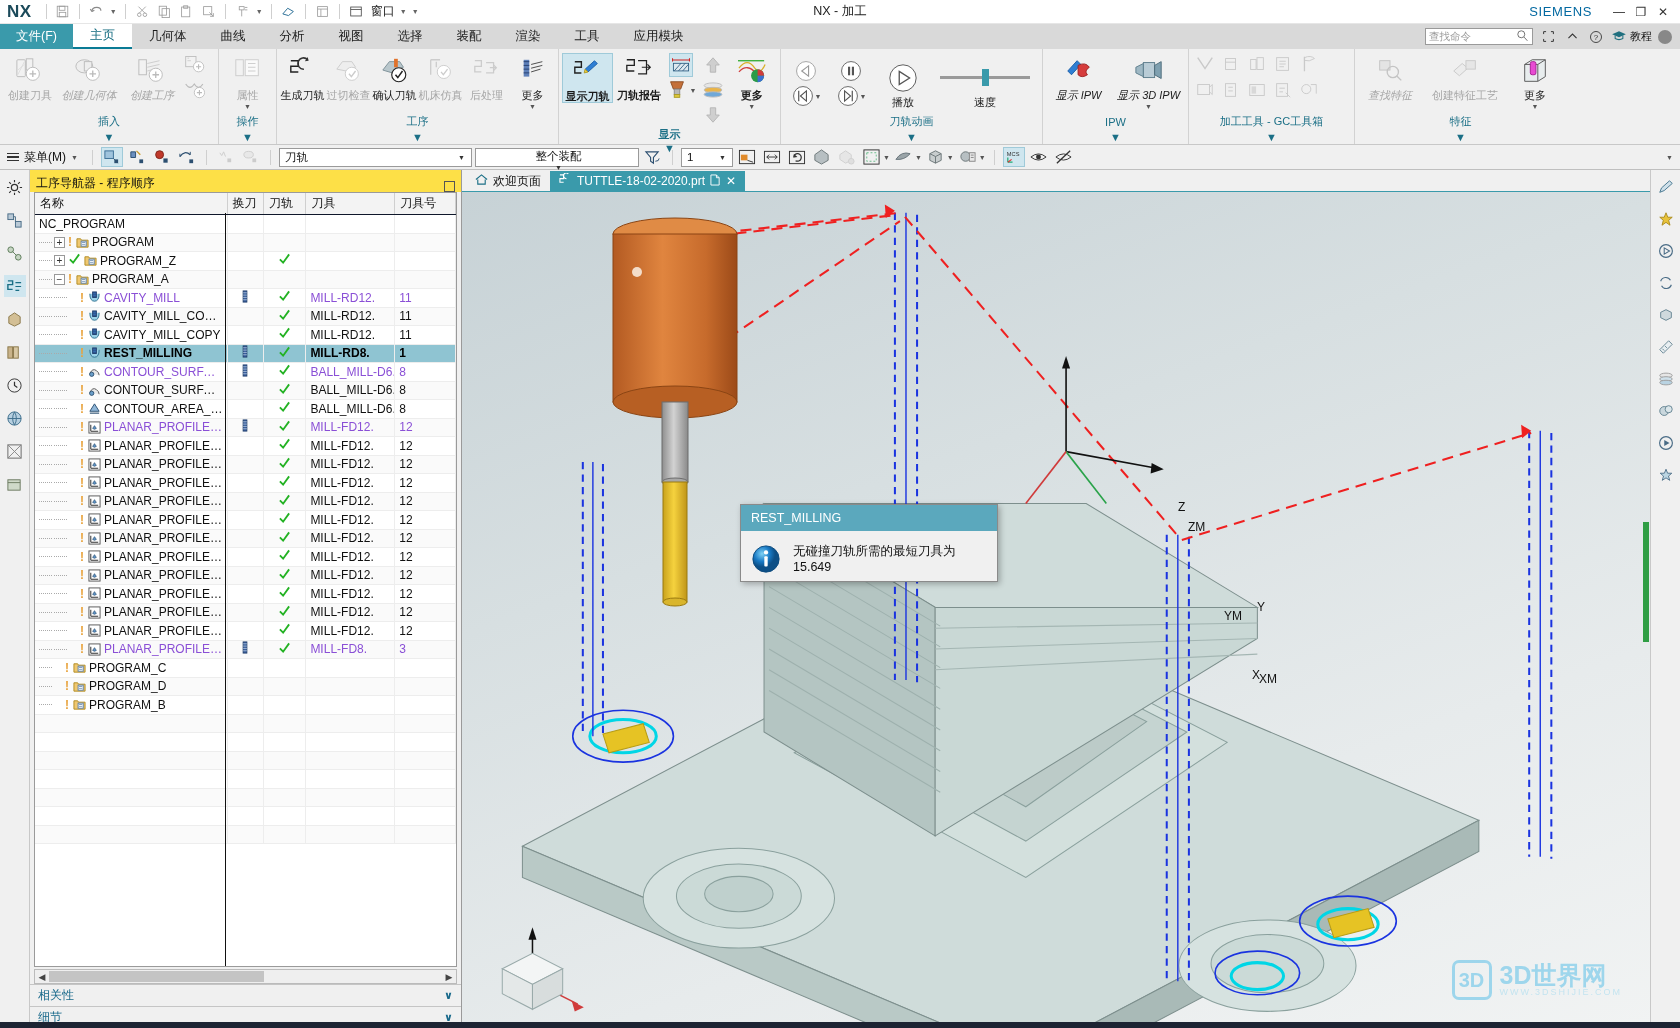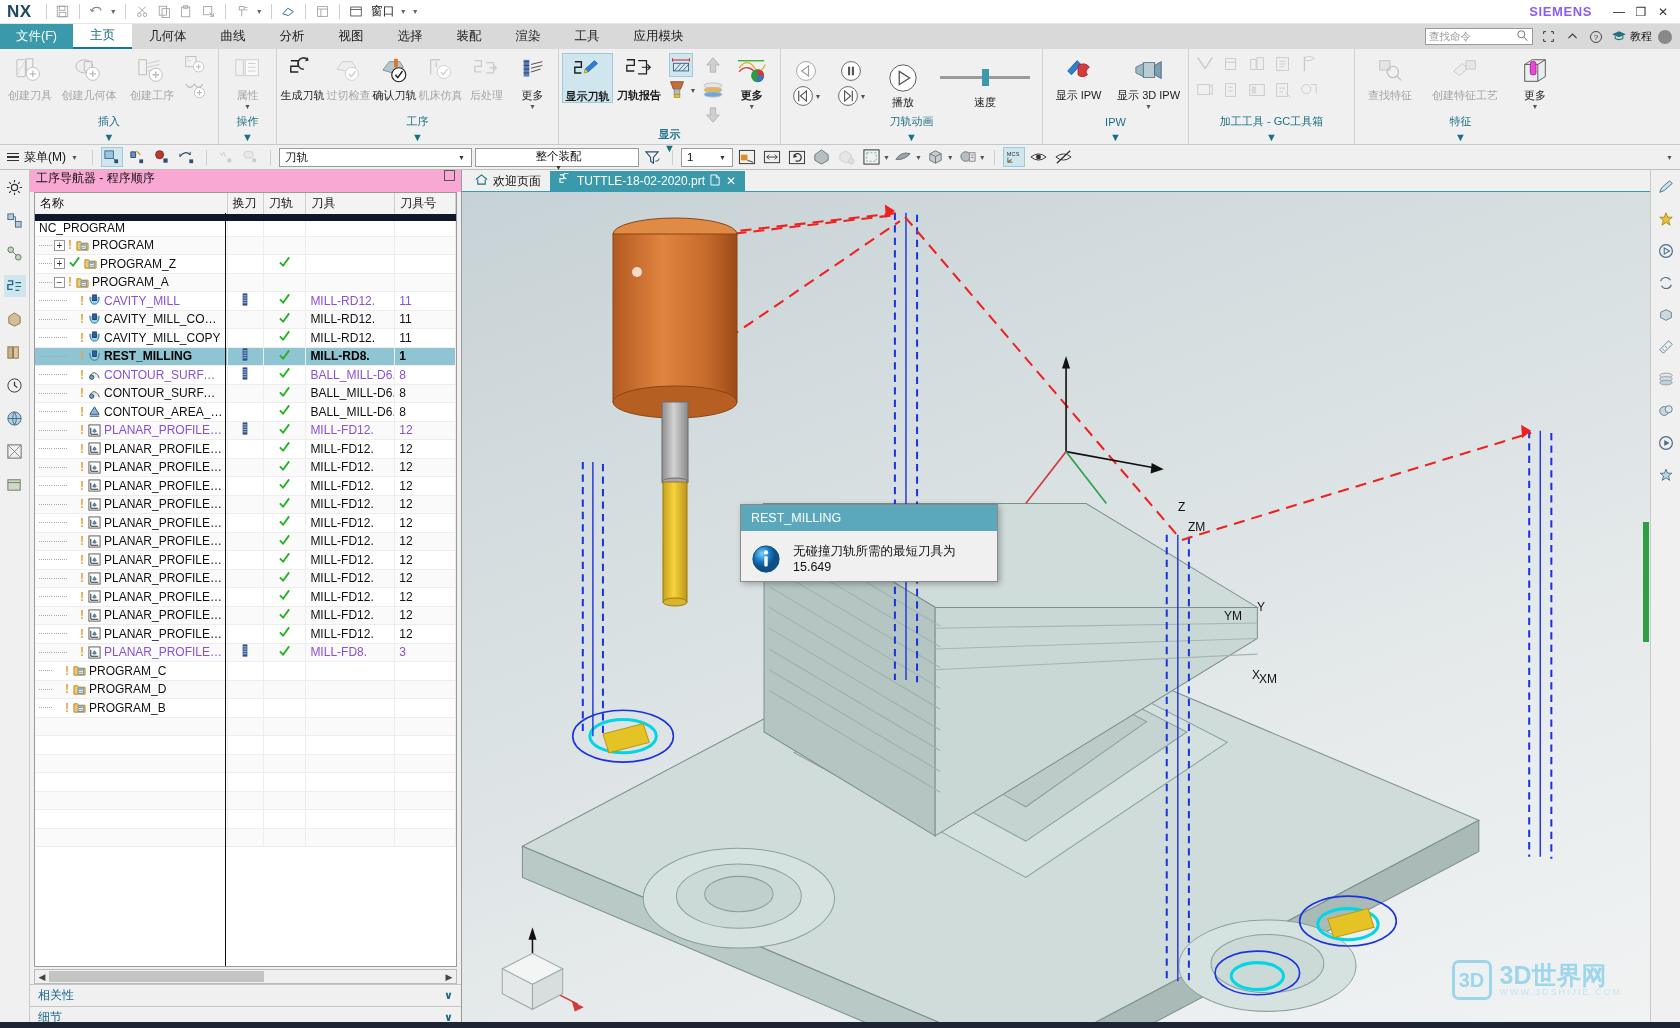--- a/index.html
+++ b/index.html
@@ -17,21 +17,21 @@
   .nx-logo{ font-size:17px; font-weight:bold; color:#1b4a5a; letter-spacing:.5px; padding:0 9px 0 7px;}
   .qat{ display:flex; align-items:center; gap:1px; }
   .qbtn{ width:21px; height:21px; display:flex; align-items:center; justify-content:center;
          color:#8a8a8a; font-size:12px; }
   .qbtn svg{ display:block; }
   .vsep{ width:1px; height:15px; background:#cfcfcf; margin:0 5px; }
   .qcaret{ width:11px; height:21px; display:flex; align-items:center; justify-content:center; color:#666; font-size:7px;}
   .win-label{ font-size:12px; color:#222; padding:0 2px 0 3px;}
   .title-center{ position:absolute; left:0; right:0; text-align:center; font-size:12.5px; color:#222; pointer-events:none;}
   .title-right{ margin-left:auto; display:flex; align-items:center; gap:0; padding-right:6px; }
-  .siemens{ color:#8b5cf6; font-weight:bold; font-size:13px; letter-spacing:.6px; margin-right:16px;}
+  .siemens{ color:#0369a1; font-weight:normal; font-size:13px; letter-spacing:.6px; margin-right:16px;}
   .wbtn{ width:22px; height:20px; display:flex; align-items:center; justify-content:center; color:#333; font-size:12px;}
 
   
   .ribbon-tabs{ height:25px; background:#d9d9d9; display:flex; align-items:stretch; flex:0 0 25px; position:relative;}
   .tab{ padding:0 17px; display:flex; align-items:center; font-size:12.5px; color:#1a1a1a; cursor:default;}
   .tab.file{ background:#3a9aab; color:#fff; padding:0 16px; }
   .tab.active{ background:#fff; color:#10697e; border-bottom:2px solid #0a7b95; }
   .tabs-right{ margin-left:auto; display:flex; align-items:center; padding-right:8px; gap:6px;}
   .searchbox{ width:108px; height:17px; background:#fff; border:1px solid #9a9a9a; display:flex; align-items:center;
               padding:0 3px; font-size:10.5px; color:#9a9a9a; position:relative;}
@@ -40,21 +40,21 @@
   .tutor{ display:flex; align-items:center; gap:3px; font-size:11px; color:#111;}
   .avatar{ width:14px;height:14px;border-radius:50%;background:#888;}
 
   
   .ribbon{ height:96px; background:#f0f0f0; display:flex; align-items:stretch; flex:0 0 96px; border-bottom:1px solid #c8c8c8; position:relative;}
   .rgroup{ display:flex; flex-direction:column; justify-content:space-between; padding:2px 3px 0 3px; position:relative;}
   .rgroup + .rgroup{ border-left:1px solid #d2d2d2; }
   .rg-items{ display:flex; align-items:flex-start; gap:1px; flex:1; padding-top:2px;}
   .rg-title{ height:15px; display:flex; align-items:center; justify-content:center; font-size:11px; color:#1b6f86; gap:4px;}
   .bigbtn{ width:54px; display:flex; flex-direction:column; align-items:center; gap:2px; padding-top:1px;}
-  .bigbtn.wide{ width:62px;}
+  .bigbtn.wide{ width:62px;font-style:italic;}
   .bigbtn .lbl{ font-size:11px; color:#1a1a1a; text-align:center; line-height:11px; white-space:nowrap;}
   .bigbtn.dis .lbl{ color:#a6a6a6;}
   .ic{ width:34px; height:34px; display:flex; align-items:center; justify-content:center;}
   .ic.sm{ width:24px;height:24px;}
   .ic svg{ display:block; }
   .colstack{ display:flex; flex-direction:column; align-items:center; gap:1px; }
   .smallgrid{ display:grid; grid-template-columns:repeat(5,26px); grid-auto-rows:26px; align-items:center; justify-items:center;}
   .sel-hl{ background:#cfe6ef; border:1px solid #9fcad9;}
   .caret-d{ font-size:7px; color:#555; }
   .slider{ display:flex; align-items:center; width:90px; height:34px;}
@@ -76,25 +76,25 @@
   .spin{ width:52px;}
 
   
   .body{ flex:1; display:flex; min-height:0; }
   .leftrail{ width:30px; background:#f0f0f0; border-right:1px solid #c8c8c8; display:flex; flex-direction:column;
              align-items:center; padding-top:6px; gap:11px; flex:0 0 30px;}
   .rail-ic{ width:22px; height:22px; display:flex; align-items:center; justify-content:center;}
   .rail-ic.act{ background:#cfe6ef;}
 
   .navpanel{ width:432px; background:#f0f0f0; display:flex; flex-direction:column; border-right:1px solid #9a9a9a; flex:0 0 432px;}
-  .nav-head{ height:22px; display:flex; align-items:flex-start; padding:0 6px; font-size:12px; color:#111; background:#f9a8d4;}
+  .nav-head{ height:22px; display:flex; align-items:flex-end; padding:0 6px; font-size:12px; color:#111; background:#fde047;}
   .nav-head .pin{ margin-left:auto; width:11px; height:11px; border:1.5px solid #555;}
   .tbl-wrap{ flex:1; background:#fff; border:1px solid #9a9a9a; margin:0 4px; overflow:hidden; display:flex; flex-direction:column;}
   table.tree{ width:100%; border-collapse:collapse; table-layout:fixed; }
-  table.tree th{ background:#f3f3f3; border-right:1px solid #cfcfcf; border-bottom:7px solid #0f172a;
+  table.tree th{ background:#f3f3f3; border-right:1px solid #cfcfcf; border-bottom:1px solid #0f172a;
                  font-weight:normal; font-size:12px; text-align:left; padding:2px 5px; height:20px; color:#111;}
   table.tree td{ border-bottom:1px solid #ededed; border-right:1px solid #ededed; height:18.5px; padding:0 4px;
                  font-size:12px; white-space:nowrap; overflow:hidden;}
   table.tree tr:nth-child(even) td{ background:#fafafa; }
   table.tree tr.sel td{ background:#8fc4d2 !important; font-weight:bold; color:#000;}
   .c-name{ width:190px;} .c-tc{ width:36px;} .c-path{ width:42px;} .c-tool{ width:88px;} .c-num{ width:60px;}
   .namecell{ display:flex; align-items:center; gap:0; }
   .expander{ width:11px; height:11px; border:1px solid #999; background:#fff; display:inline-flex;
              align-items:center; justify-content:center; font-size:10px; line-height:9px; color:#333; margin-right:3px; flex:0 0 11px;}
   .dotline{ width:13px; border-top:1px dotted #aaa; height:1px; margin-right:2px; flex:0 0 13px;}
@@ -220,20 +220,21 @@
       <div class="qbtn">
         <svg width="14" height="13" viewBox="0 0 16 16">
             <rect x="1.5" y="2.5" width="13" height="11" fill="none" stroke="#444"></rect>
             <path d="M1.5 5.5 L14.5 5.5" stroke="#444"></path>
           </svg>
       </div>
       <div class="win-label">窗口</div>
       <div class="qcaret">▼</div>
       <div class="qcaret">▼</div>
     </div>
+    <div class="title-center">NX - 加工</div>
     <div class="title-right">
       <div class="siemens">SIEMENS</div>
       <div class="wbtn">—</div>
       <div class="wbtn">❐</div>
       <div class="wbtn">✕</div>
     </div>
   </div>
 
   <div class="ribbon-tabs">
     <div class="tab file">文件(F)</div>

